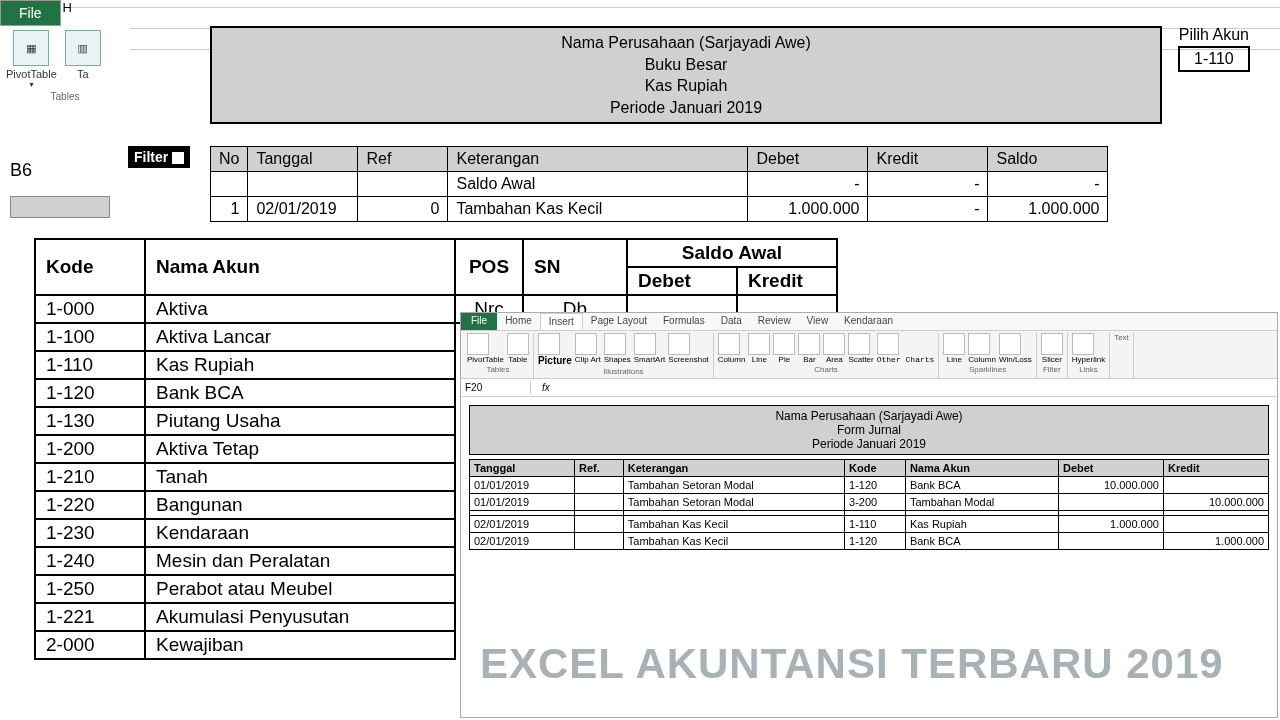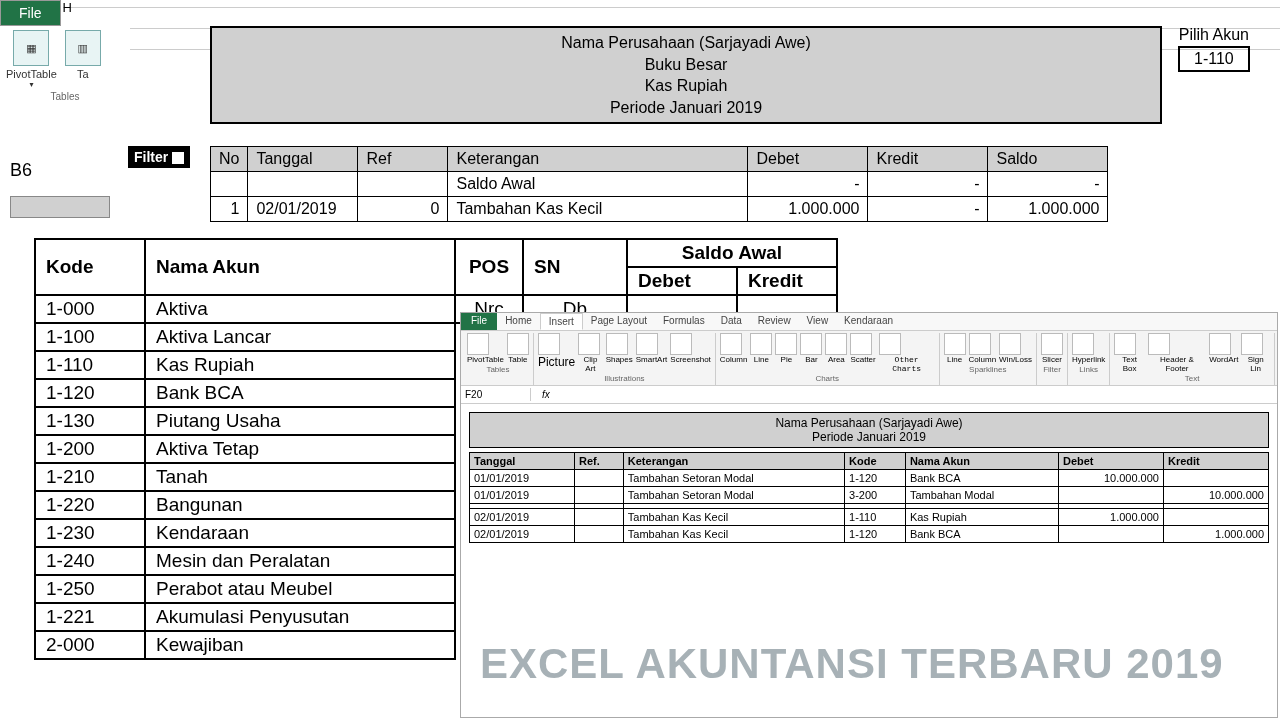--- a/index.html
+++ b/index.html
@@ -229,21 +229,21 @@
             <div class="mini-ico"></div>
             <div style="font-size: 8px;">Table</div>
           </div>
         </div>
         <div class="gname">Tables</div>
       </div>
       <div class="inset-group">
         <div class="row-ico">
           <div style="text-align: center;">
             <div class="mini-ico"></div>
-            <div style="font-size: 12px;">Picture</div>
+            <div style="font-size: 10px; font-weight: bold;">Picture</div>
           </div>
           <div style="text-align: center;">
             <div class="mini-ico"></div>
             <div style="font-size: 8px;">Clip Art</div>
           </div>
           <div style="text-align: center;">
             <div class="mini-ico"></div>
             <div style="font-size: 8px;">Shapes</div>
           </div>
           <div style="text-align: center;">
@@ -319,48 +319,31 @@
       <div class="inset-group">
         <div class="row-ico">
           <div style="text-align: right;">
             <div class="mini-ico"></div>
             <div style="font-size: 8px;">Hyperlink</div>
           </div>
         </div>
         <div class="gname">Links</div>
       </div>
       <div class="inset-group">
-        <div class="row-ico">
-          <div style="text-align: center;">
-            <div class="mini-ico"></div>
-            <div style="font-size: 8px;">Text Box</div>
-          </div>
-          <div style="text-align: center;">
-            <div class="mini-ico"></div>
-            <div style="font-size: 8px;">Header &amp; Footer</div>
-          </div>
-          <div style="text-align: center;">
-            <div class="mini-ico"></div>
-            <div style="font-size: 8px;">WordArt</div>
-          </div>
-          <div style="text-align: center;">
-            <div class="mini-ico"></div>
-            <div style="font-size: 8px;">Sign Lin</div>
-          </div>
-        </div>
         <div class="gname">Text</div>
       </div>
     </div>
   <div class="inset-namebox-row">
     <div class="inset-nb">F20</div>
     <div style="padding:0 4px;font-style:italic">fx</div>
     <div style="flex:1"></div>
   </div>
   <div class="inset-header">
     <div>Nama Perusahaan (Sarjayadi Awe)</div>
+    <div>Form Jurnal</div>
     <div>Periode Januari 2019</div>
   </div>
   <table class="jurnal-table">
     <tbody>
         <tr id="jurnal-head">
           <th>Tanggal</th>
           <th>Ref.</th>
           <th>Keterangan</th>
           <th>Kode</th>
           <th>Nama Akun</th>

